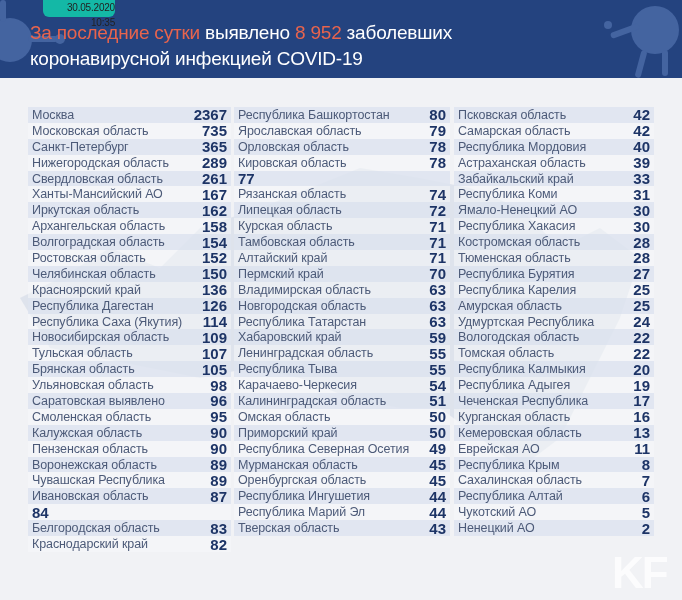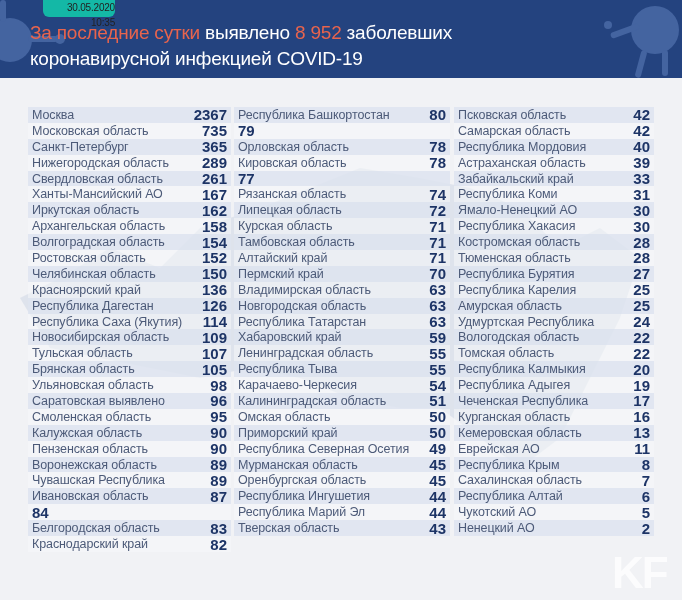--- a/index.html
+++ b/index.html
@@ -200,20 +200,21 @@
         <span class="val">82</span>
       </div>
   </div>
 
   <div class="col" style="left:234px;width:216px">
     <div class="row">
         <span class="name">Республика Башкортостан</span>
         <span class="val">80</span>
       </div>
     <div class="row">
+        <span class="name">Ярославская область</span>
         <span class="val">79</span>
       </div>
     <div class="row">
         <span class="name">Орловская область</span>
         <span class="val">78</span>
       </div>
     <div class="row">
         <span class="name">Кировская область</span>
         <span class="val">78</span>
       </div>

